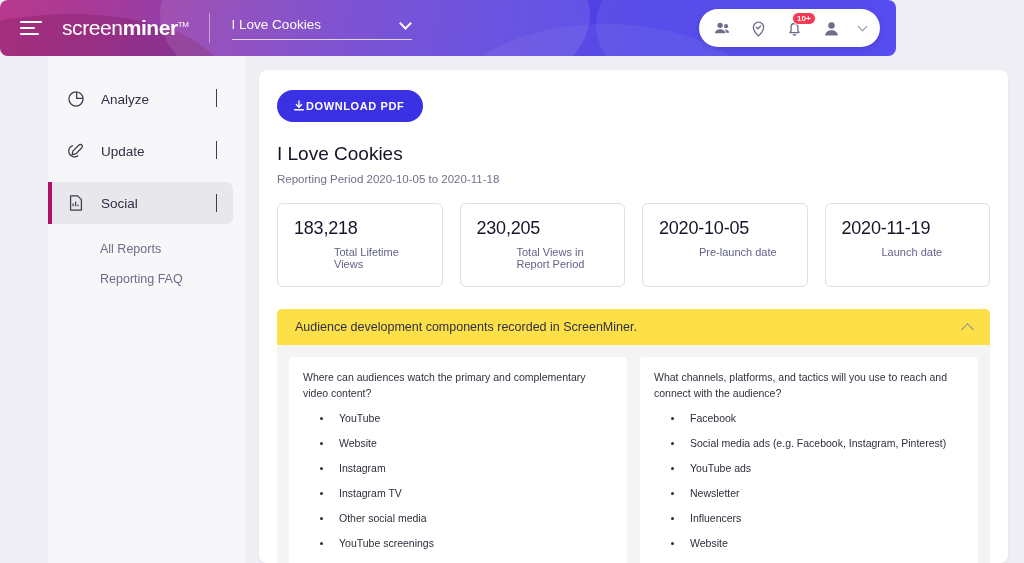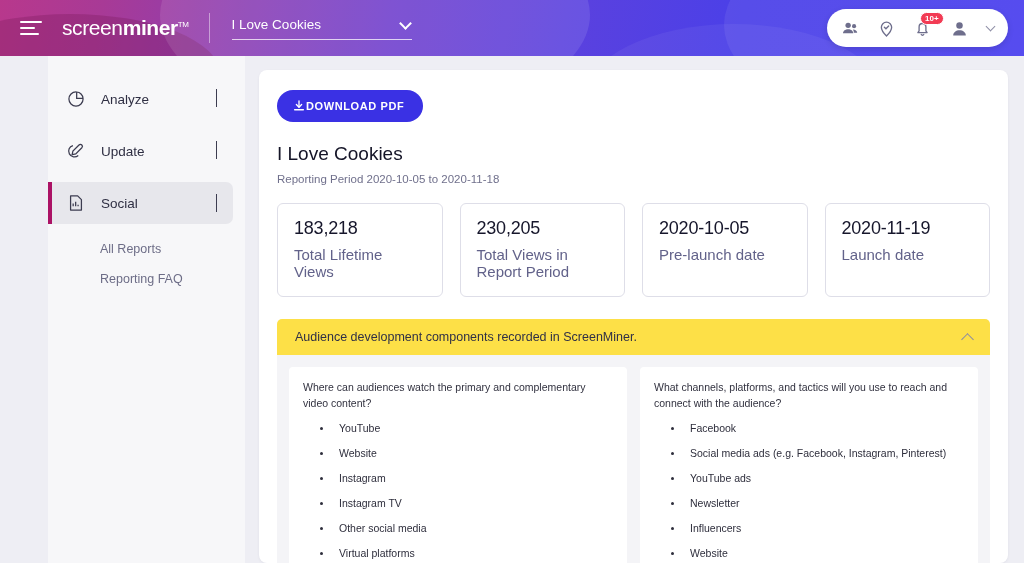--- a/index.html
+++ b/index.html
@@ -6,25 +6,26 @@
   html, body {
     width: 1024px; height: 563px;
     font-family: "Liberation Sans", sans-serif;
     background: #eeeef4;
     overflow: hidden;
   }
 
   
   .header {
     position: relative;
-    width: 1024px; height: 56px;
+    width: 896px; height: 56px;
     background: linear-gradient(100deg,
         #b8388c 0%, #a83a96 10%, #8b3fb4 24%,
         #7140cd 38%, #5b41de 55%, #4b40e8 72%, #4a3fee 100%);
     overflow: hidden;
+    border-radius: 8px;
   }
   .hdr-wave1 {
     position: absolute; left: -80px; top: 14px;
     width: 300px; height: 120px; border-radius: 50%;
     background: rgba(120, 25, 90, 0.32);
   }
   .hdr-wave2 {
     position: absolute; left: 160px; top: -90px;
     width: 430px; height: 210px; border-radius: 50%;
     background: rgba(255,255,255,0.10);
@@ -163,21 +164,21 @@
   .page-sub {
     margin-top: 8px; font-size: 11.5px; color: #70708c;
   }
 
   .stats { display: flex; gap: 17px; margin-top: 18px; }
   .stat {
     flex: 1; border: 1px solid #dedee8; border-radius: 6px;
     padding: 14px 16px 16px 16px; background: #fff;
   }
   .stat-val { font-size: 18px; color: #16162b; letter-spacing: -.2px; }
-  .stat-lbl { margin-top: 7px; font-size: 15px; color: #62628a; }
+  .stat-lbl { margin-top: 7px; font-size: 11px; color: #62628a; margin-left: 40px; }
 
   .accordion { margin-top: 22px; }
   .acc-head {
     background: #fde047; border-radius: 5px 5px 0 0;
     height: 36px; padding: 0 18px;
     display: flex; align-items: center; cursor: pointer;
   }
   .acc-title { font-size: 12.5px; color: #303046; }
   .acc-chev {
     margin-left: auto; width: 9px; height: 9px;
@@ -347,21 +348,21 @@
         <div class="acc-body">
 
           <div class="qa-panel">
             <div class="qa-q">Where can audiences watch the primary and complementary video content?</div>
             <ul class="qa-list">
               <li>YouTube</li>
               <li>Website</li>
               <li>Instagram</li>
               <li>Instagram TV</li>
               <li>Other social media</li>
-              <li>Virtual platforms</li>
+              <li>YouTube screenings</li>
             </ul>
           </div>
 
           <div class="qa-panel">
             <div class="qa-q">What channels, platforms, and tactics will you use to reach and connect with the audience?</div>
             <ul class="qa-list">
               <li>Facebook</li>
               <li>Social media ads (e.g. Facebook, Instagram, Pinterest)</li>
               <li>YouTube ads</li>
               <li>Newsletter</li>

